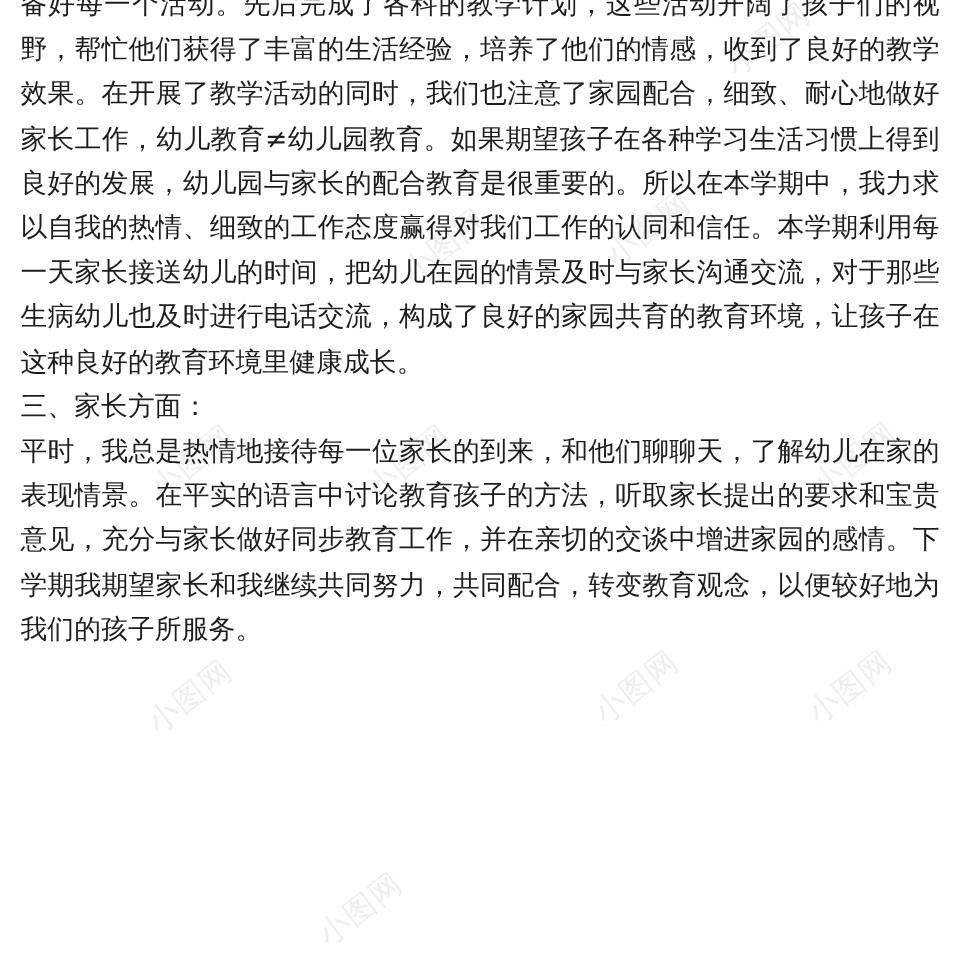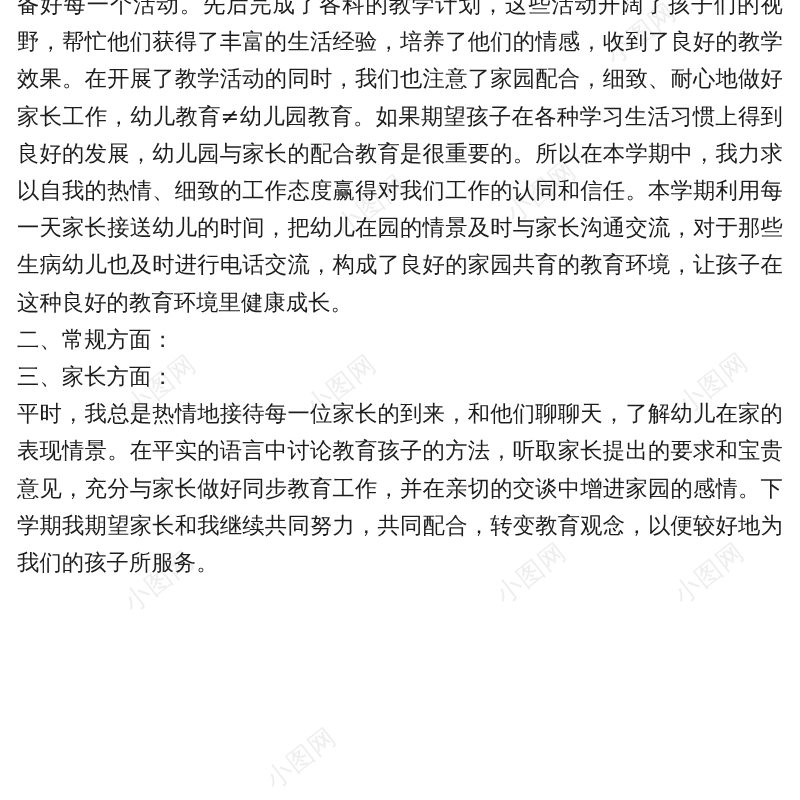--- a/index.html
+++ b/index.html
@@ -87,21 +87,20 @@
     <div class="wm" style="left:490px; top:560px;">小图网</div>
     <div class="wm" style="left:668px; top:560px;">小图网</div>
     <div class="wm" style="left:600px; top:20px;">小图网</div>
     <div class="wm" style="left:260px; top:745px;">小图网</div>
   </div>
 
   <div id="doc-body">
 
     <p class="para">备好每一个活动。先后完成了各科的教学计划，这些活动开阔了孩子们的视野，帮忙他们获得了丰富的生活经验，培养了他们的情感，收到了良好的教学效果。在开展了教学活动的同时，我们也注意了家园配合，细致、耐心地做好家长工作，幼儿教育≠幼儿园教育。如果期望孩子在各种学习生活习惯上得到良好的发展，幼儿园与家长的配合教育是很重要的。所以在本学期中，我力求以自我的热情、细致的工作态度赢得对我们工作的认同和信任。本学期利用每一天家长接送幼儿的时间，把幼儿在园的情景及时与家长沟通交流，对于那些生病幼儿也及时进行电话交流，构成了良好的家园共育的教育环境，让孩子在这种良好的教育环境里健康成长。</p>
 
-    <p class="para heading">二、常规方面：</p>
 
 
     <p class="para heading">三、家长方面：</p>
 
     <p class="para">平时，我总是热情地接待每一位家长的到来，和他们聊聊天，了解幼儿在家的表现情景。在平实的语言中讨论教育孩子的方法，听取家长提出的要求和宝贵意见，充分与家长做好同步教育工作，并在亲切的交谈中增进家园的感情。下学期我期望家长和我继续共同努力，共同配合，转变教育观念，以便较好地为我们的孩子所服务。</p>
 
   </div>
 </div>
 
 </body></html>

